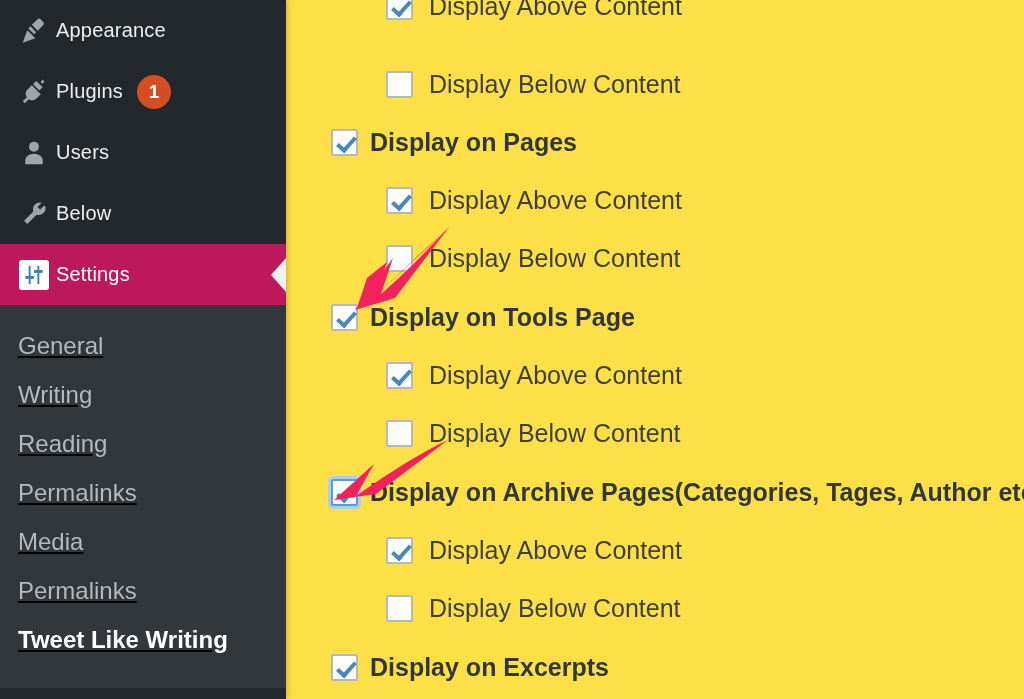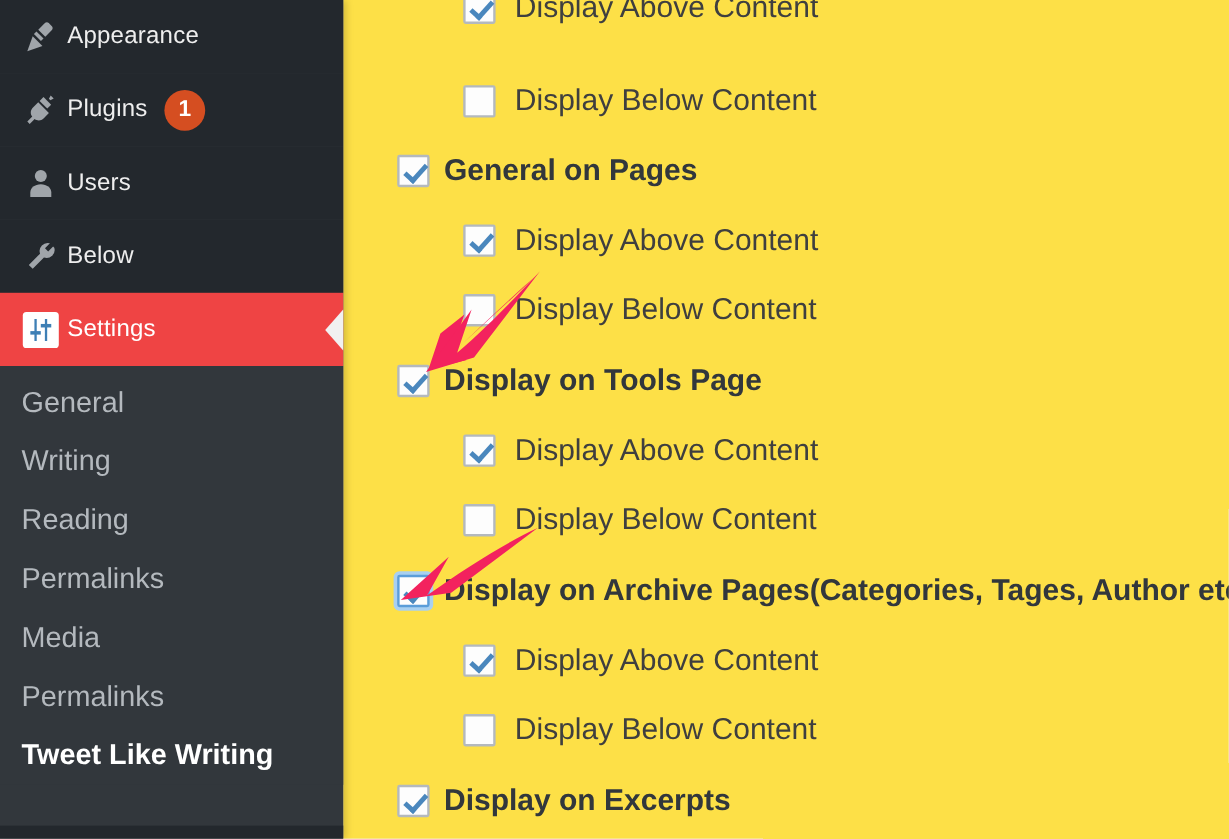--- a/index.html
+++ b/index.html
@@ -44,21 +44,21 @@
     justify-content: center;
   }
   .menu-top .mlabel {
     color: #eeeeee;
     font-size: 20px;
     font-weight: 400;
     letter-spacing: 0.2px;
     white-space: nowrap;
   }
   .menu-top.current {
-    background: #ef4444;
+    background: #be185d;
   }
   .menu-top.current .mlabel { color: #ffffff; }
   
   .menu-top.current .notch {
     position: absolute;
     right: 0;
     top: 50%;
     transform: translateY(-50%);
     width: 0; height: 0;
     border-top: 17px solid transparent;
@@ -74,21 +74,22 @@
     border-radius: 50%;
     background: #d54e21;
     color: #fff;
     font-size: 19px;
     font-weight: 700;
     line-height: 1;
   }
   
   .submenu {
     background: #32373c;
-    padding-top: 6px;
+    padding-top: 16px;
+    text-decoration: underline;
   }
   .submenu-item {
     height: 49px;
     display: flex;
     align-items: center;
     padding-left: 18px;
     box-sizing: border-box;
     color: #b4b9be;
     font-size: 24px;
     font-weight: 400;
@@ -262,21 +263,21 @@
       <div class="opt-row level-1" style="top: -8px;">
         <span class="cb checked"></span>
         <span class="opt-label">Display Above Content</span>
       </div>
       <div class="opt-row level-1" style="top: 70px;">
         <span class="cb"></span>
         <span class="opt-label">Display Below Content</span>
       </div>
       <div class="opt-row level-0" style="top: 128px;">
         <span class="cb checked"></span>
-        <span class="opt-label">General on Pages</span>
+        <span class="opt-label">Display on Pages</span>
       </div>
       <div class="opt-row level-1" style="top: 186px;">
         <span class="cb checked"></span>
         <span class="opt-label">Display Above Content</span>
       </div>
       <div class="opt-row level-1" style="top: 244px;">
         <span class="cb"></span>
         <span class="opt-label">Display Below Content</span>
       </div>
       <div class="opt-row level-0" style="top: 303px;">

